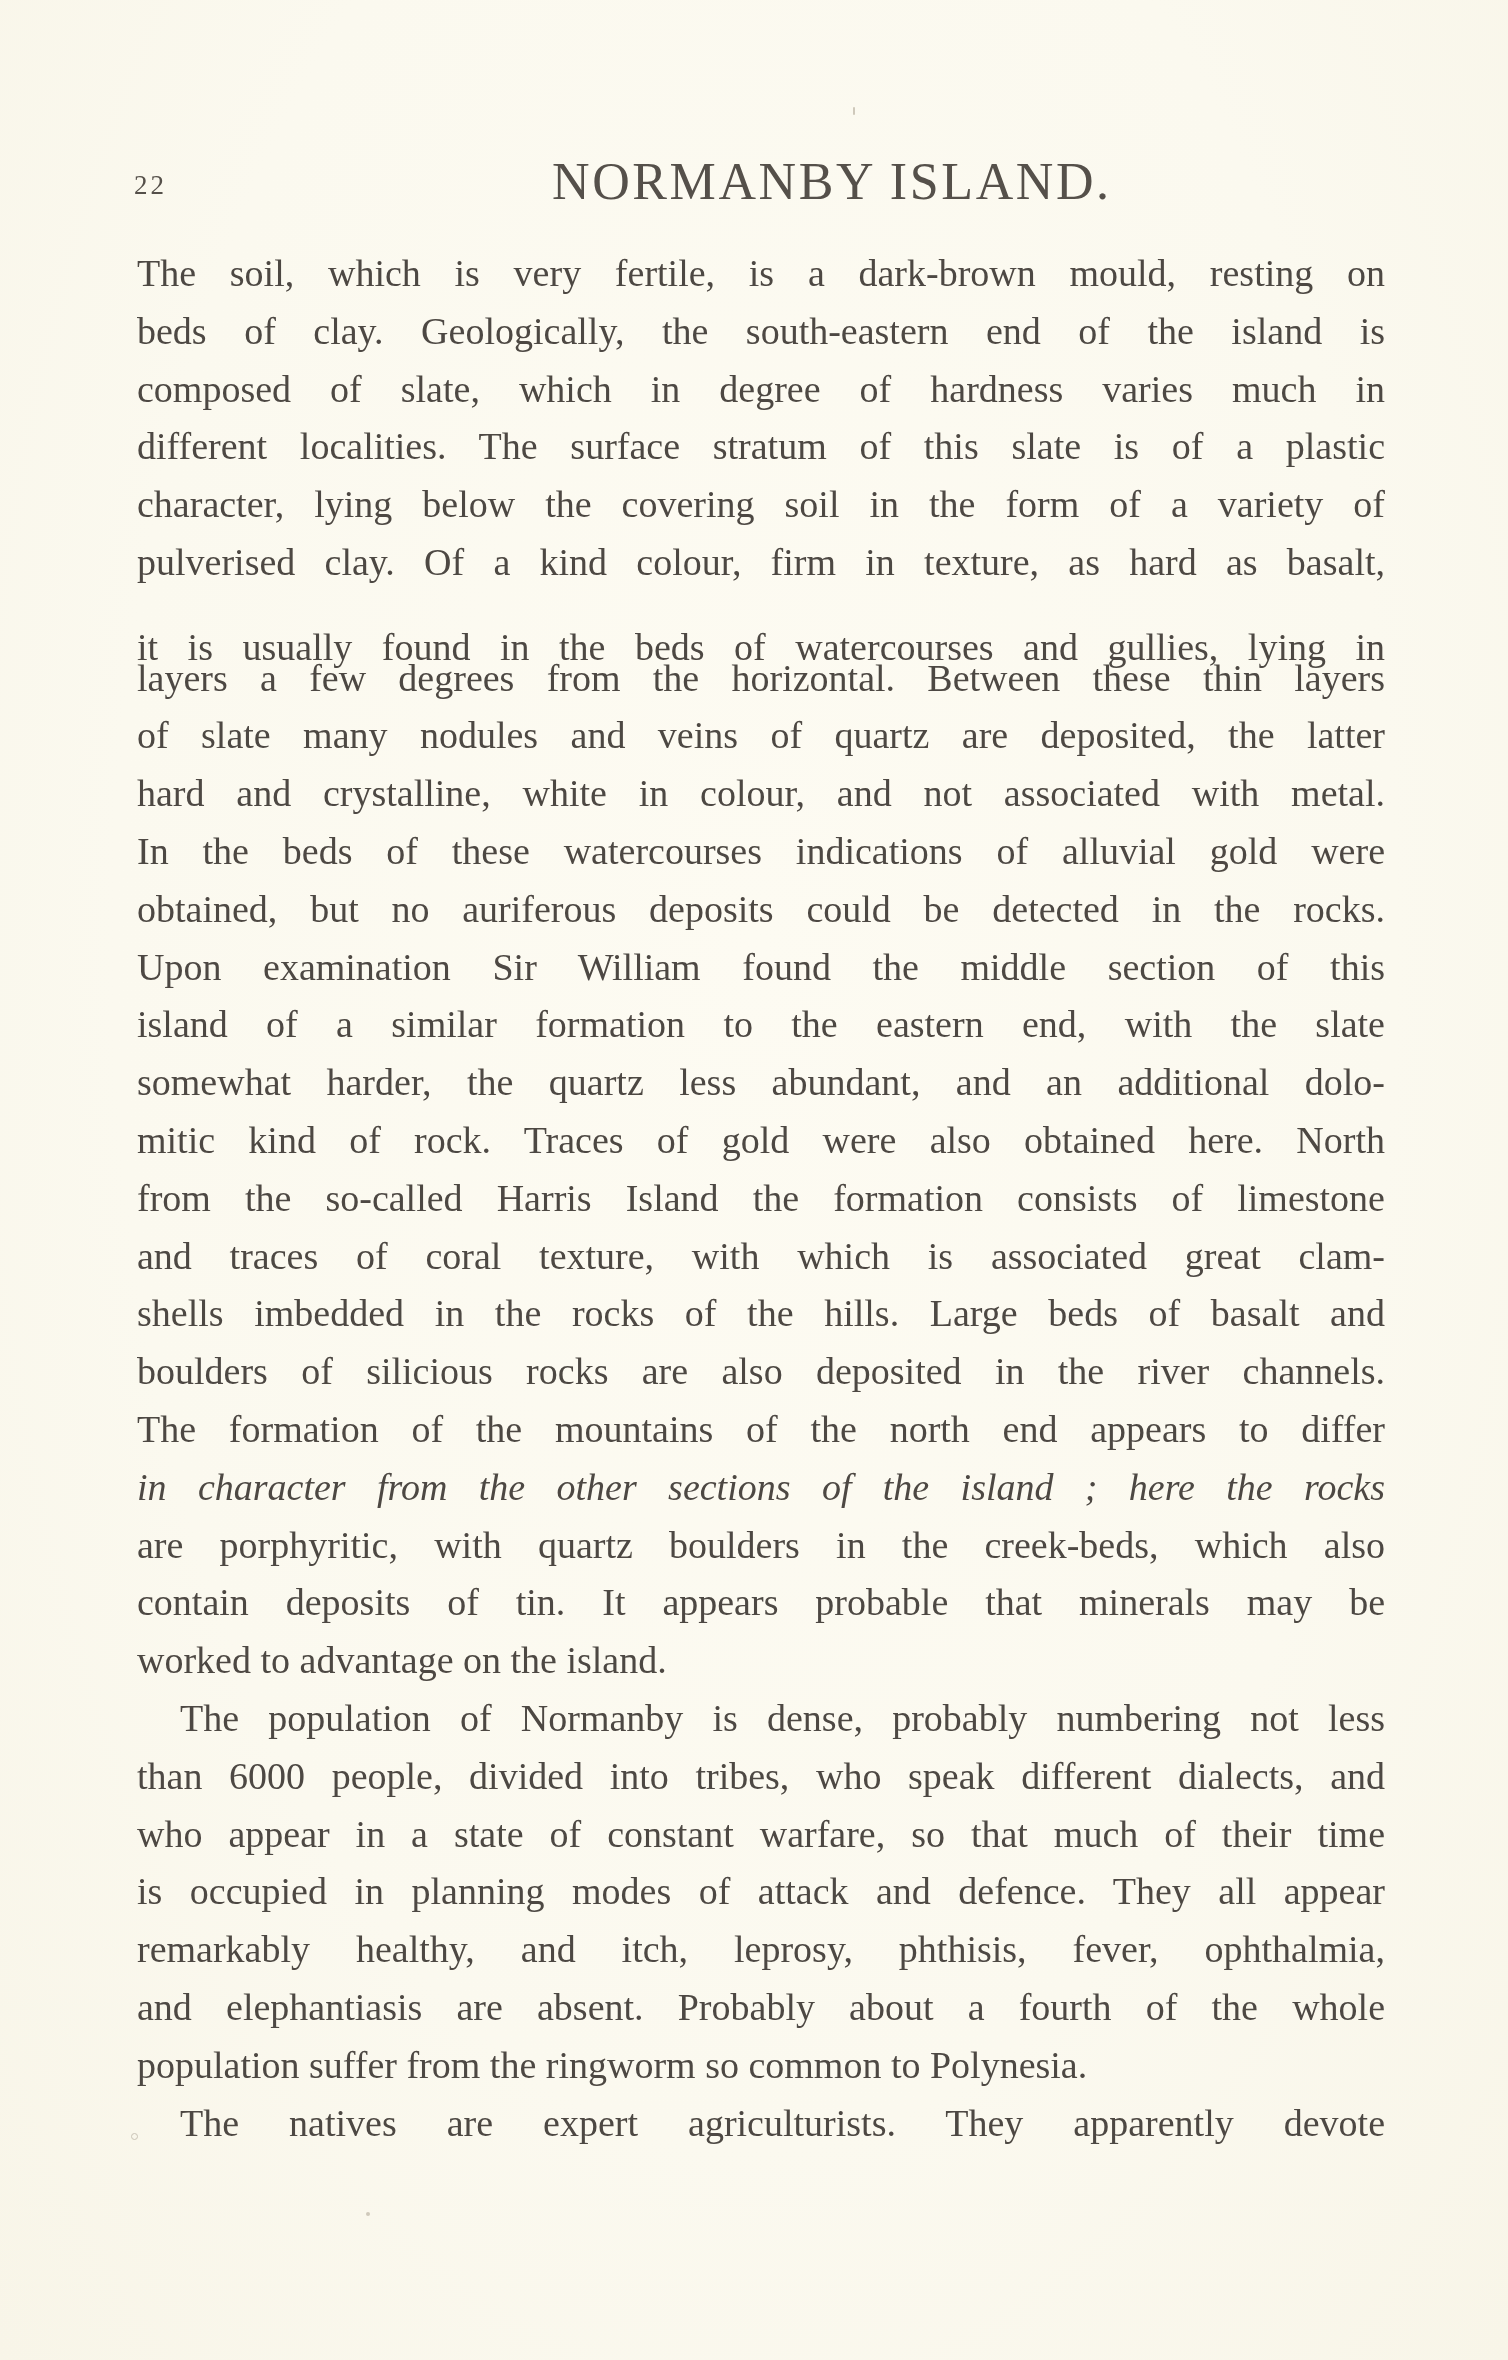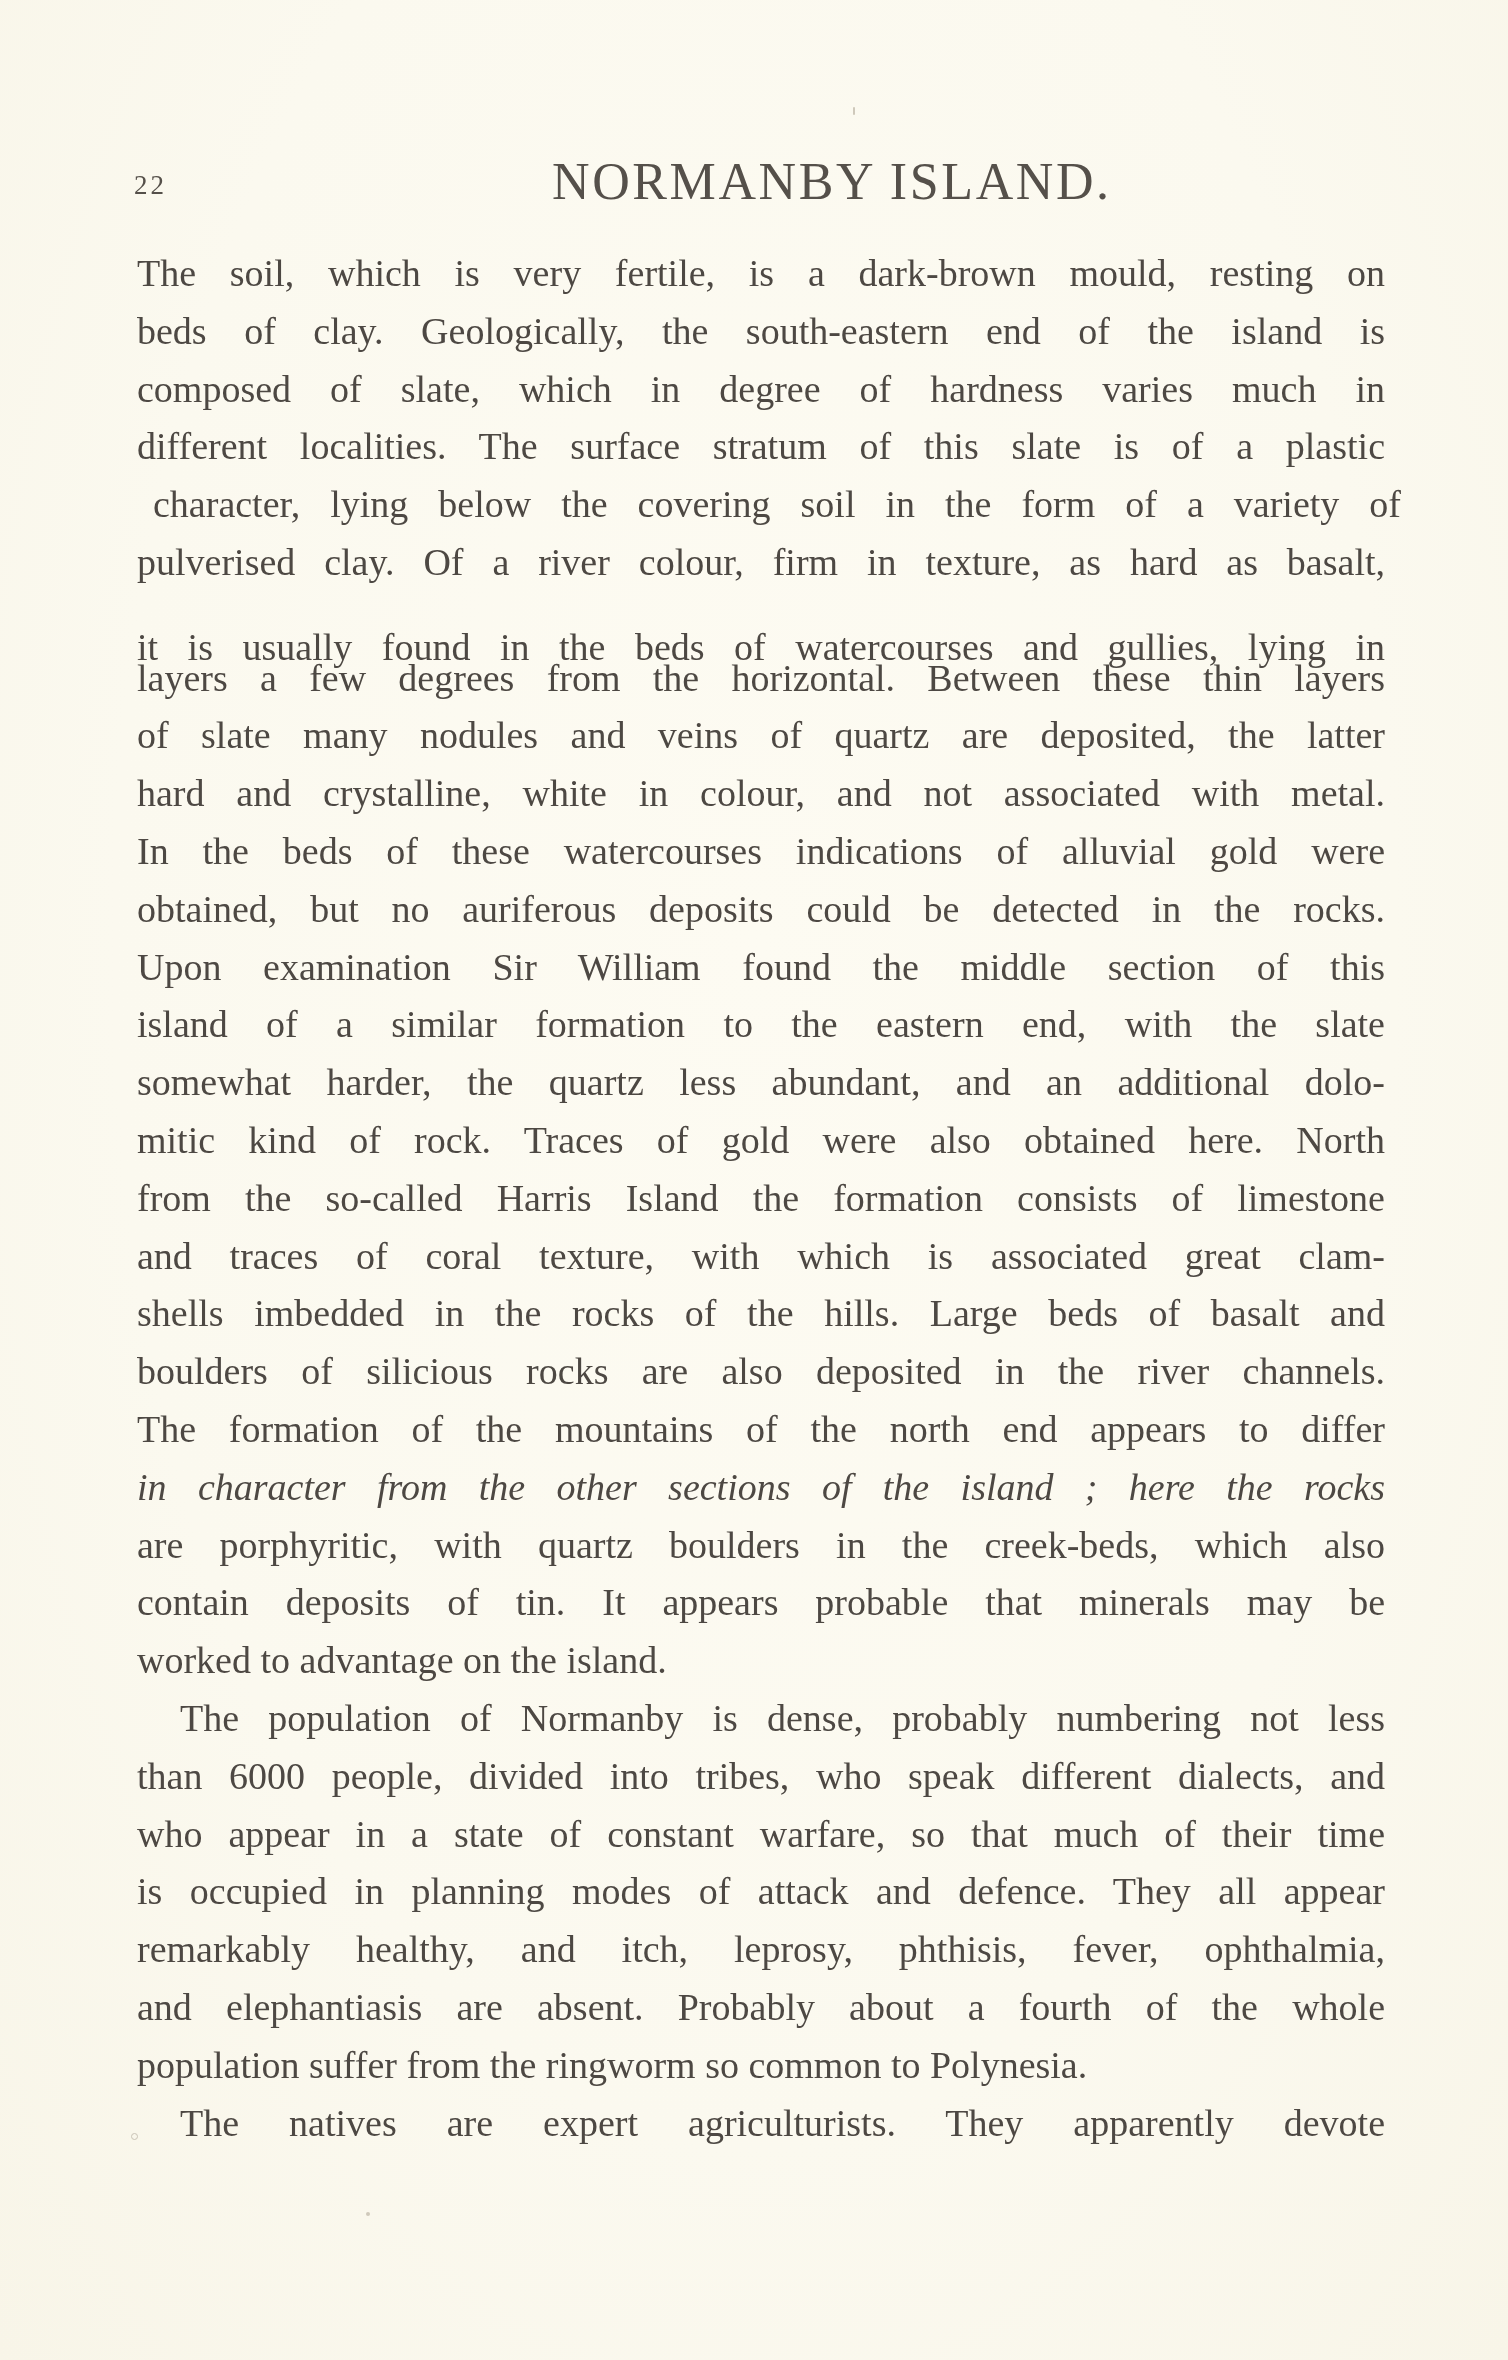--- a/index.html
+++ b/index.html
@@ -93,22 +93,22 @@
   <div class="running-head">
     <span class="page-number">22</span>
     <span class="running-title">NORMANBY ISLAND.</span>
   </div>
 
   <div class="body-text" id="body-text">
       <div class="line" style="top: 244px;">The soil, which is very fertile, is a dark-brown mould, resting on</div>
       <div class="line" style="top: 301.8px;">beds of clay.  Geologically, the south-eastern end of the island is</div>
       <div class="line" style="top: 359.6px;">composed of slate, which in degree of hardness varies much in</div>
       <div class="line" style="top: 417.4px;">different localities.  The surface stratum of this slate is of a plastic</div>
-      <div class="line" style="top: 475.2px; margin-left: 16px;">character, lying below the covering soil in the form of a variety of</div>
-      <div class="line" style="top: 533px;">pulverised clay.  Of a river colour, firm in texture, as hard as basalt,</div>
+      <div class="line" style="top: 475.2px;">character, lying below the covering soil in the form of a variety of</div>
+      <div class="line" style="top: 533px;">pulverised clay.  Of a kind colour, firm in texture, as hard as basalt,</div>
       <div class="line" style="top: 618px;">it is usually found in the beds of watercourses and gullies, lying in</div>
       <div class="line" style="top: 648.6px;">layers a few degrees from the horizontal.  Between these thin layers</div>
       <div class="line" style="top: 706.4px;">of slate many nodules and veins of quartz are deposited, the latter</div>
       <div class="line" style="top: 764.2px;">hard and crystalline, white in colour, and not associated with metal.</div>
       <div class="line" style="top: 822px;">In the beds of these watercourses indications of alluvial gold were</div>
       <div class="line" style="top: 879.8px;">obtained, but no auriferous deposits could be detected in the rocks.</div>
       <div class="line" style="top: 937.6px;">Upon examination Sir William found the middle section of this</div>
       <div class="line" style="top: 995.4px;">island of a similar formation to the eastern end, with the slate</div>
       <div class="line" style="top: 1053.2px;">somewhat harder, the quartz less abundant, and an additional dolo-</div>
       <div class="line" style="top: 1111px;">mitic kind of rock.  Traces of gold were also obtained here.  North</div>

